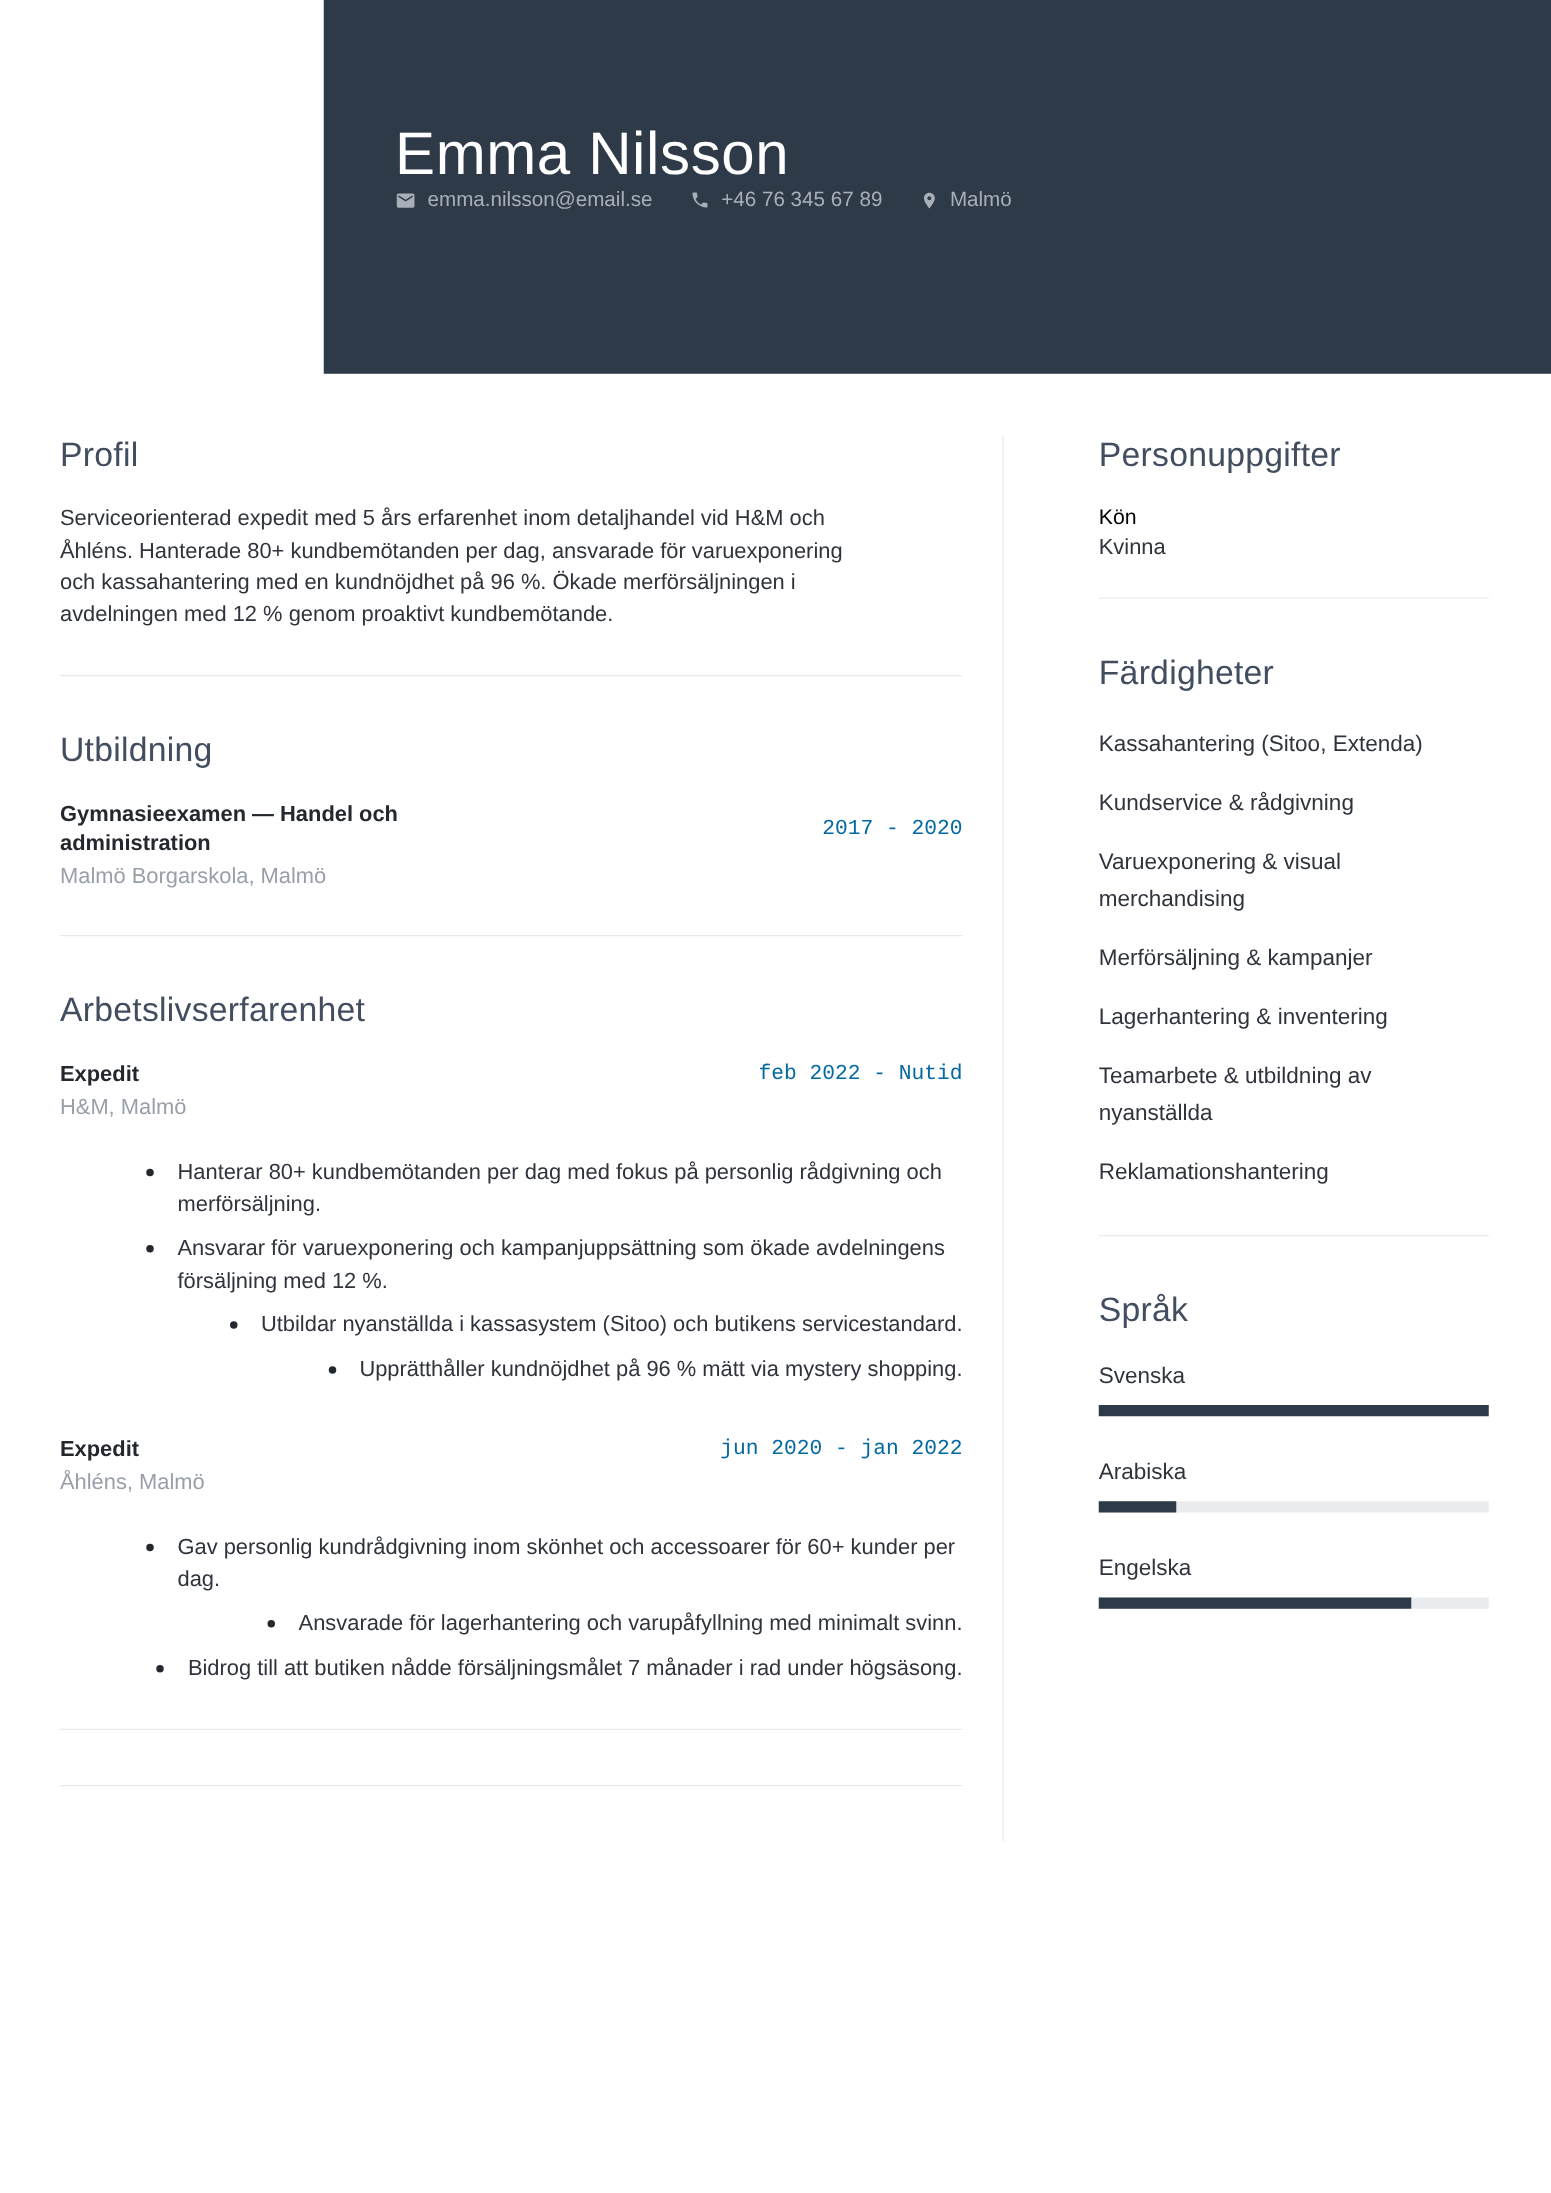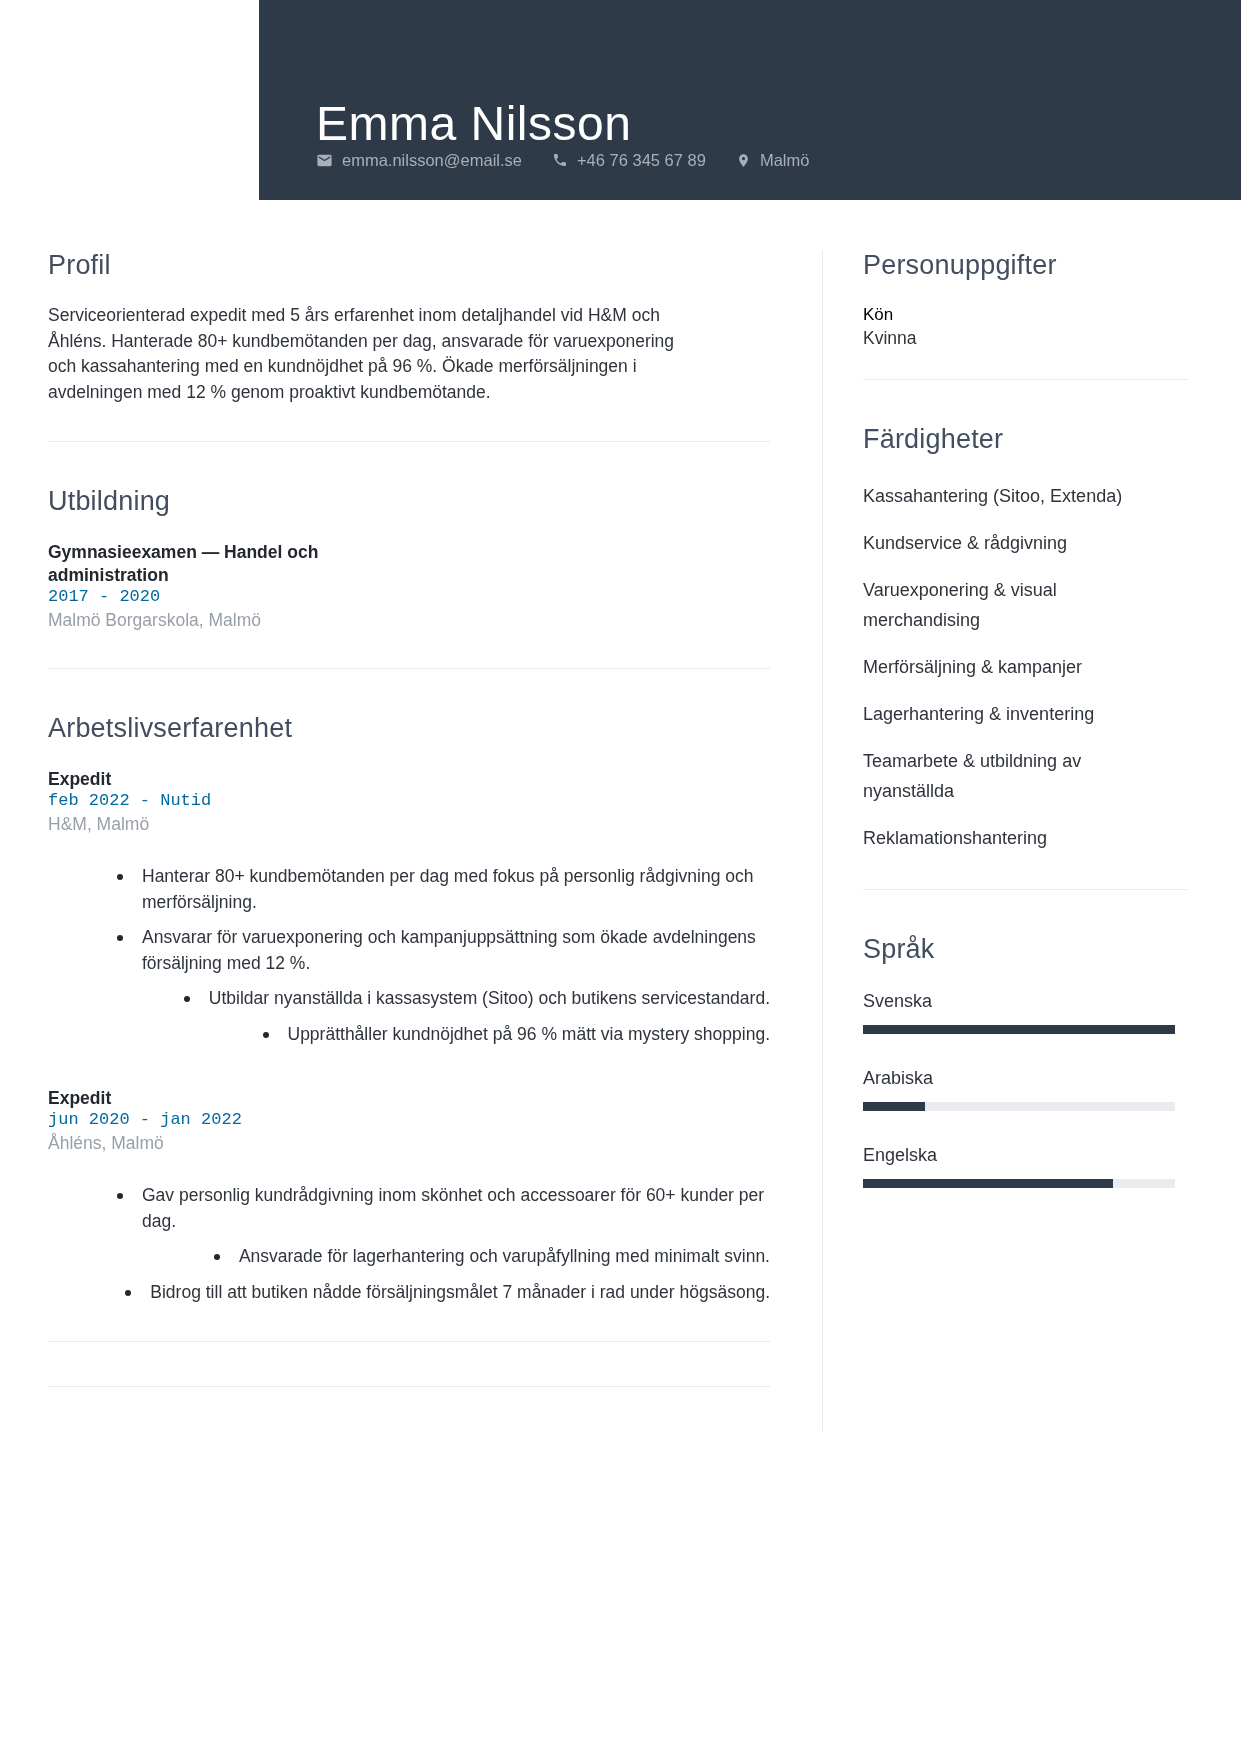--- a/index.html
+++ b/index.html
@@ -11,21 +11,21 @@
     width: 1241px;
     height: 1754px;
     background: #ffffff;
     overflow: hidden;
   }
 
   
   .header {
     margin-left: 259px;
     width: 982px;
-    height: 200px;
+    height: 299px;
     background: #2e3a47;
     color: #ffffff;
     padding: 98px 60px 0 57px;
   }
   .name {
     font-size: 48px;
     font-weight: 400;
     letter-spacing: 0.5px;
     color: #ffffff;
     line-height: 1.1;
@@ -45,23 +45,23 @@
     display: flex;
     padding: 50px 53px 0 48px;
     align-items: stretch;
   }
   .col-left {
     width: 722px;
     flex: 0 0 722px;
   }
   .col-right {
     flex: 1;
-    margin-left: 52px;
+    margin-left: 32px;
     border-left: 1px solid #e8eaed;
-    padding-left: 40px;
+    padding-left: 76px;
   }
 
   h2.section-title {
     font-size: 27px;
     font-weight: 400;
     color: #424e5f;
     letter-spacing: 0.2px;
   }
 
   .divider {
@@ -76,23 +76,22 @@
     margin-top: 22px;
     max-width: 655px;
     font-size: 17.5px;
     line-height: 25.5px;
     color: #2f343c;
   }
 
   .entry-row {
     display: flex;
     justify-content: space-between;
-    align-items: flex-start;
+    align-items: center;
     margin-top: 24px;
-    flex-direction: column;
   }
   .entry-title {
     font-size: 17.5px;
     font-weight: 700;
     color: #23272e;
     line-height: 23px;
     max-width: 350px;
   }
   .entry-dates {
     font-size: 17px;

